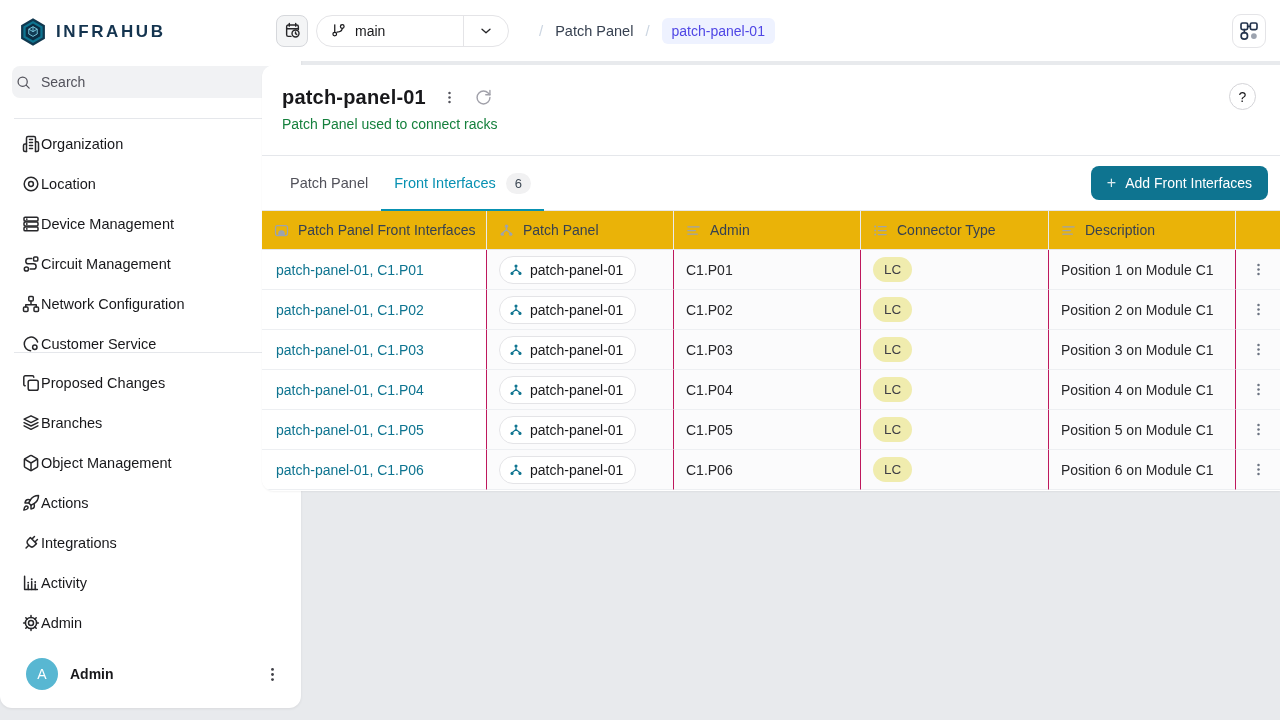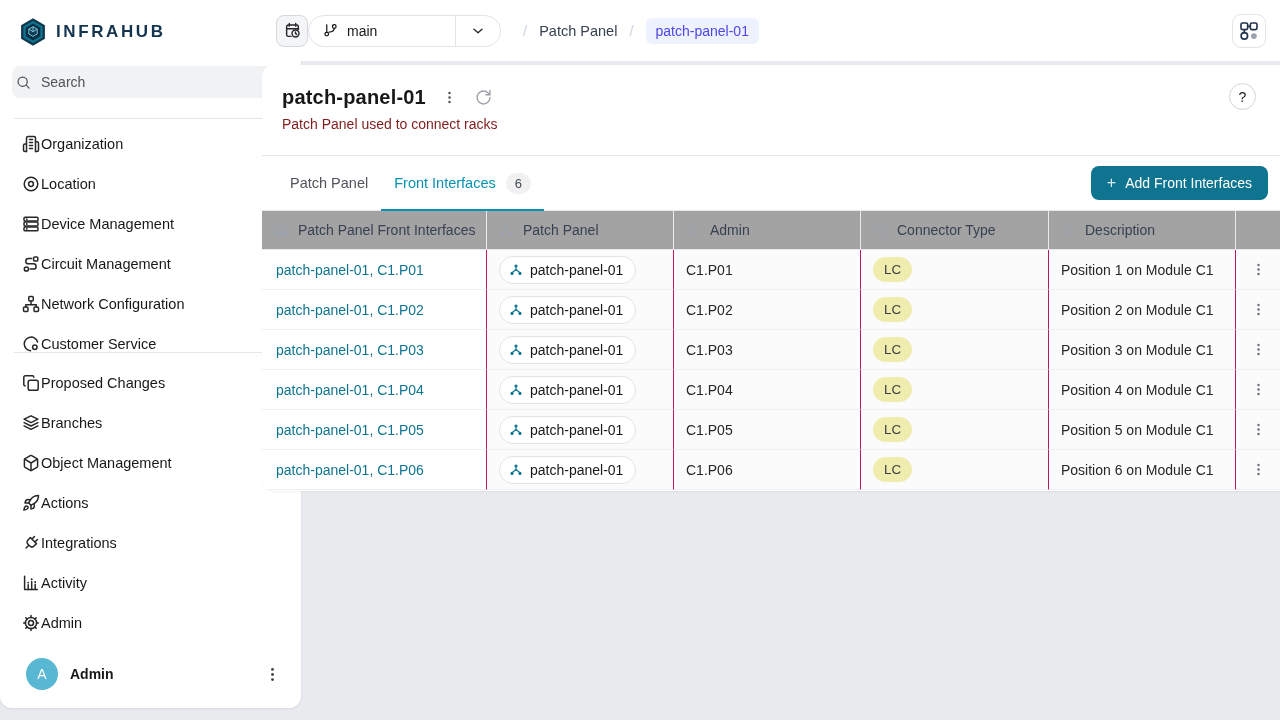--- a/index.html
+++ b/index.html
@@ -38,21 +38,21 @@
   .nav-label { font-size:14.5px; color:#18181b; white-space:nowrap; }
   .user-row { margin-top:auto; display:flex; align-items:center; gap:12px; padding:10px 18px 18px 26px; }
   .avatar { width:32px; height:32px; border-radius:50%; background:var(--avatar,#58b7d2);
     color:#fff; display:flex; align-items:center; justify-content:center; font-size:14px; flex:none; }
   .user-name { font-weight:700; flex:1; }
   .kebab-btn { background:none; border:none; color:#3f3f46; padding:2px; }
 
   
   .topbar {
     position:absolute; left:262px; top:0; right:0; height:61px; background:#fff;
-    border-radius:0 0 0 12px; display:flex; align-items:center; padding:0 14px; 
+    border-radius:0 0 0 12px; display:flex; align-items:center; padding:0 14px; gap:8px;
   }
   .cal-btn { width:32px; height:32px; border:1px solid #d6d8dc; background:#f4f5f6;
     border-radius:8px; color:#27272a; display:flex; align-items:center; justify-content:center; padding:0; }
   .branch-pill { height:32px; border:1px solid #e4e4e7; border-radius:16px; display:flex;
     align-items:center; background:#fff; overflow:hidden; cursor:pointer; }
   .branch-main { display:flex; align-items:center; gap:9px; padding:0 14px; width:146px; color:#18181b; }
   .branch-caret { border-left:1px solid #e4e4e7; padding:0 14px; height:100%;
     display:flex; align-items:center; color:#27272a; }
   .crumbs { display:flex; align-items:center; gap:12px; margin-left:22px; font-size:14.5px; }
   .slash { color:#cbd5e1; font-size:15px; }
@@ -66,40 +66,40 @@
   
   .card {
     position:absolute; left:262px; top:65px; right:0; height:426px; background:#fff;
     border-radius:12px 0 0 12px; box-shadow:0 1px 2px rgba(0,0,0,.05); overflow:hidden;
   }
   .obj-head { position:relative; height:91px; padding:21px 20px 0; border-bottom:1px solid #e5e7eb; }
   .title-row { display:flex; align-items:center; gap:14px; }
   .obj-title { margin:0; font-size:20px; font-weight:700; letter-spacing:.2px; }
   .title-kebab { background:none; border:none; color:#52525b; padding:2px; }
   .refresh-btn { background:none; border:none; color:#a1a1aa; padding:2px; }
-  .subtitle { margin:7px 0 0; color:#7f1d1d; }
+  .subtitle { margin:7px 0 0; color:#15803d; }
   .help-btn { position:absolute; top:18px; right:24px; width:27px; height:27px; border-radius:50%;
     border:1px solid #d4d4d8; background:#fff; color:#18181b; font-size:14px; }
 
   .tabs-row { display:flex; align-items:center; height:55px; padding:0 12px 0 15px;
     border-bottom:1px solid #e5e7eb; position:relative; }
   .tab { height:100%; display:flex; align-items:center; gap:10px; padding:0 13px;
     font-size:14.5px; color:#52525b; position:relative; cursor:pointer; white-space:nowrap; }
   .tab.active { color:var(--tabactive,#0891b2); }
   .tab.active::after { content:""; position:absolute; left:0; right:0; bottom:-1px;
     height:2.5px; background:var(--tabactive,#0891b2); }
   .tab-count { background:#f1f1f2; border-radius:999px; padding:3px 9px; font-size:13px; color:#3f4a56; }
   .add-btn { margin-left:auto; height:34px; background:var(--primary,#0e7490); color:#fff;
     border:none; border-radius:8px; padding:0 16px; font-size:14px;
     display:flex; align-items:center; gap:9px; }
   .add-plus { font-size:16px; line-height:1; opacity:.85; }
 
   
   .trow { display:grid; grid-template-columns:225px 187px 187px 188px 187px 1fr; }
-  .th { height:39px; background:#a3a3a3; border-bottom:1px solid #e5e7eb; border-right:1px solid #e9ebee;
+  .th { height:39px; background:#eab308; border-bottom:1px solid #e5e7eb; border-right:1px solid #e9ebee;
     display:flex; align-items:center; gap:9px; padding:0 12px; color:#374151; font-weight:500;
     white-space:nowrap; overflow:hidden; }
   .th .hd-ic { color:#9ca3af; flex:none; }
   .th:last-child, .td:last-child { border-right:none; }
   .td { height:40px; background:#fbfbfc; border-bottom:1px solid #edeff2; border-right:1px solid #be185d;
     display:flex; align-items:center; padding:0 12px; color:#27272a; white-space:nowrap; overflow:hidden; }
   .td.first { background:#fff; padding-left:14px; }
   .row-link { color:var(--link,#0e7490); text-decoration:none; cursor:pointer; }
   .pp-chip { display:inline-flex; align-items:center; gap:7px; height:28px; padding:0 12px 0 9px;
     border:1px solid #e4e4e7; border-radius:999px; background:#fff; color:#18181b; cursor:pointer; }

